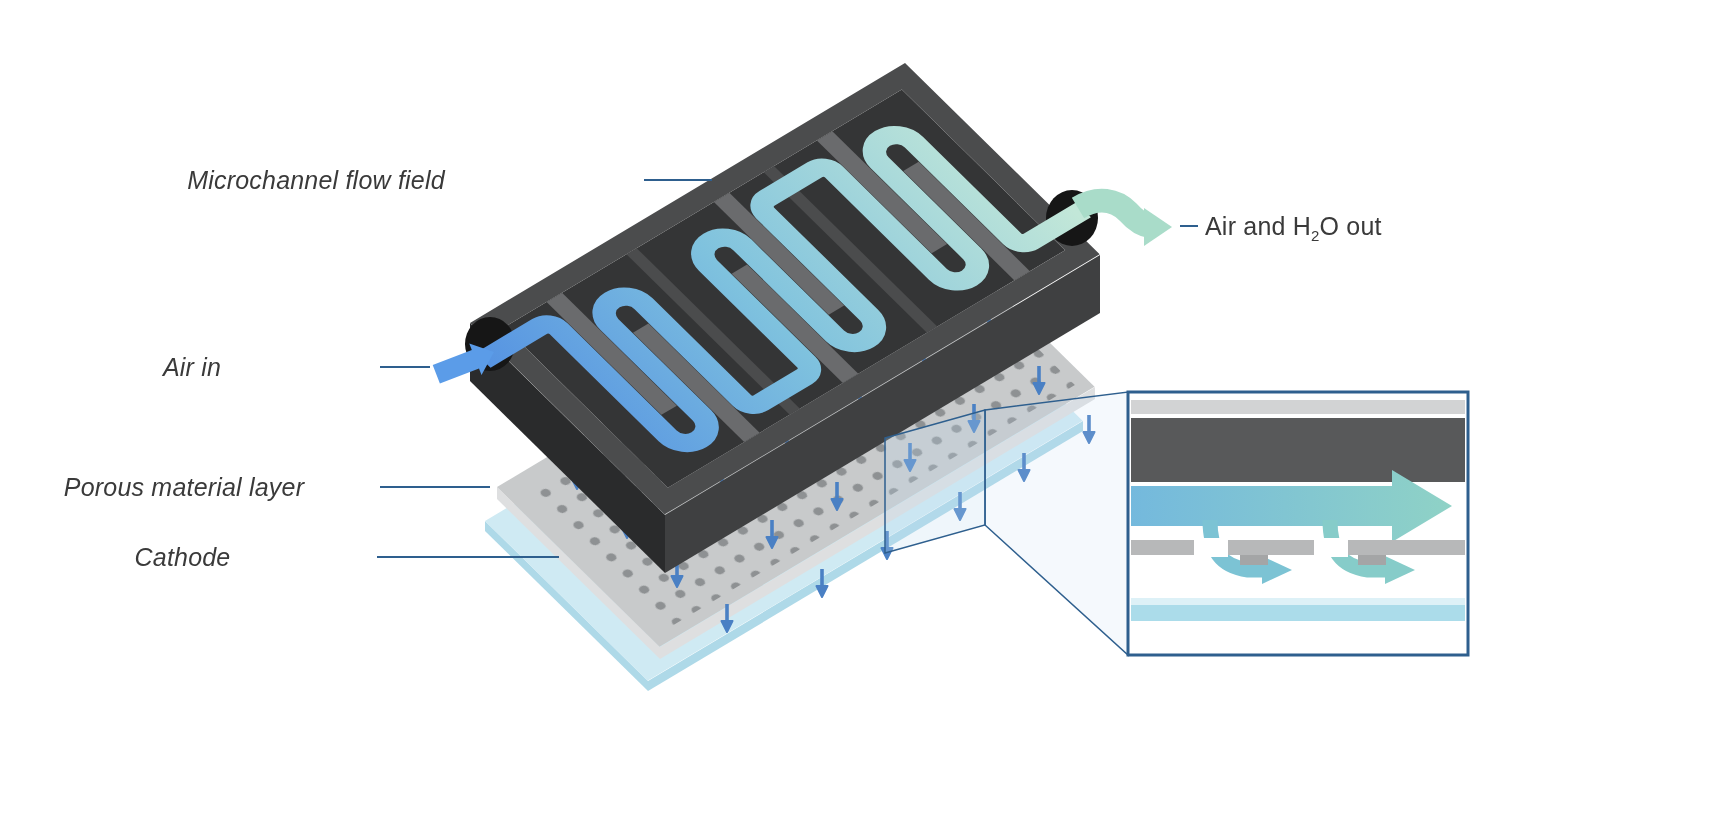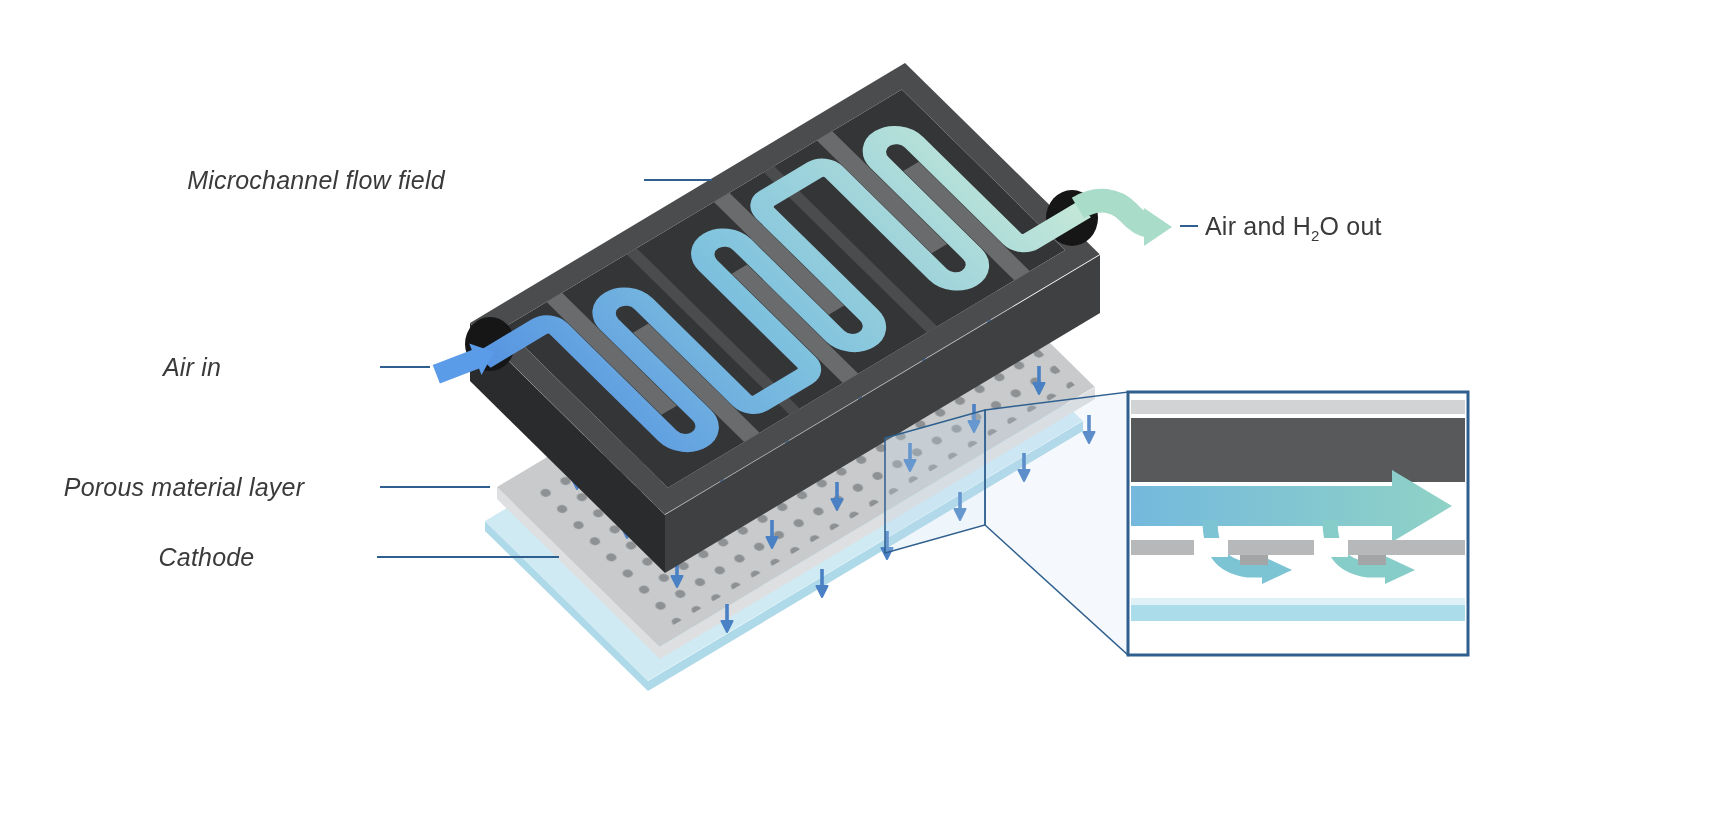--- a/index.html
+++ b/index.html
@@ -163,14 +163,14 @@
 <div class="leader" style="left:380px;top:366px;width:50px;"></div>
 
 <div class="leader" style="left:1180px;top:225px;width:18px;"></div>
 <div class="label" style="left:1205px;top:226px;text-align:center;">
   <span>Air and H</span><sub>2</sub><span>O out</span>
 </div>
 
 <div class="label right" style="left:0;width:368px;top:487px;">Porous material layer</div>
 <div class="leader" style="left:380px;top:486px;width:110px;"></div>
 
-<div class="label right" style="left:0;width:365px;top:557px;padding-left:24px;">Cathode</div>
+<div class="label right" style="left:0;width:365px;top:557px;">Cathode</div>
 <div class="leader" style="left:377px;top:556px;width:182px;"></div>
 
 </body></html>

